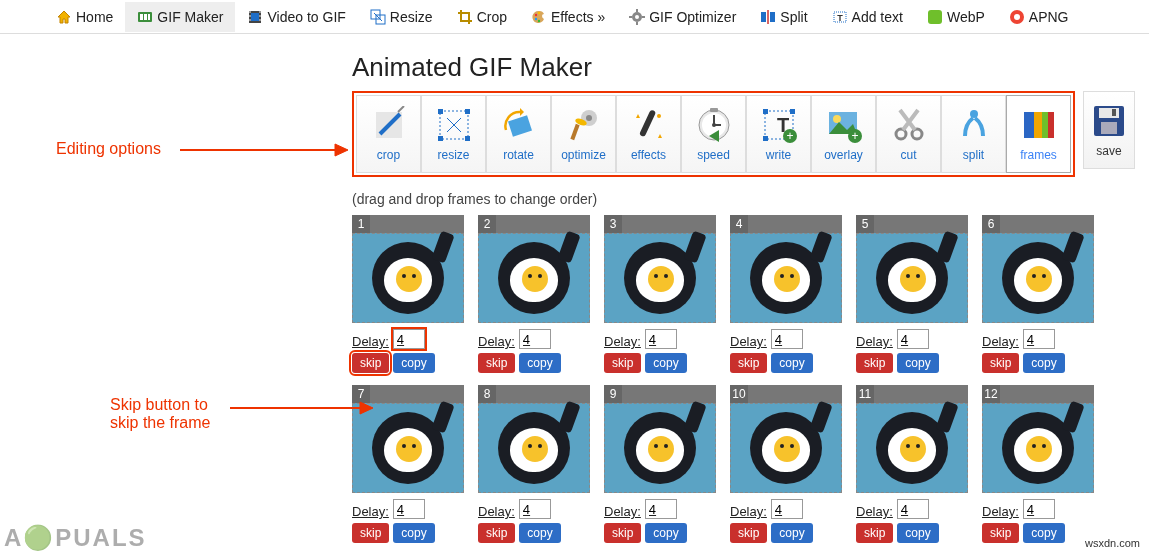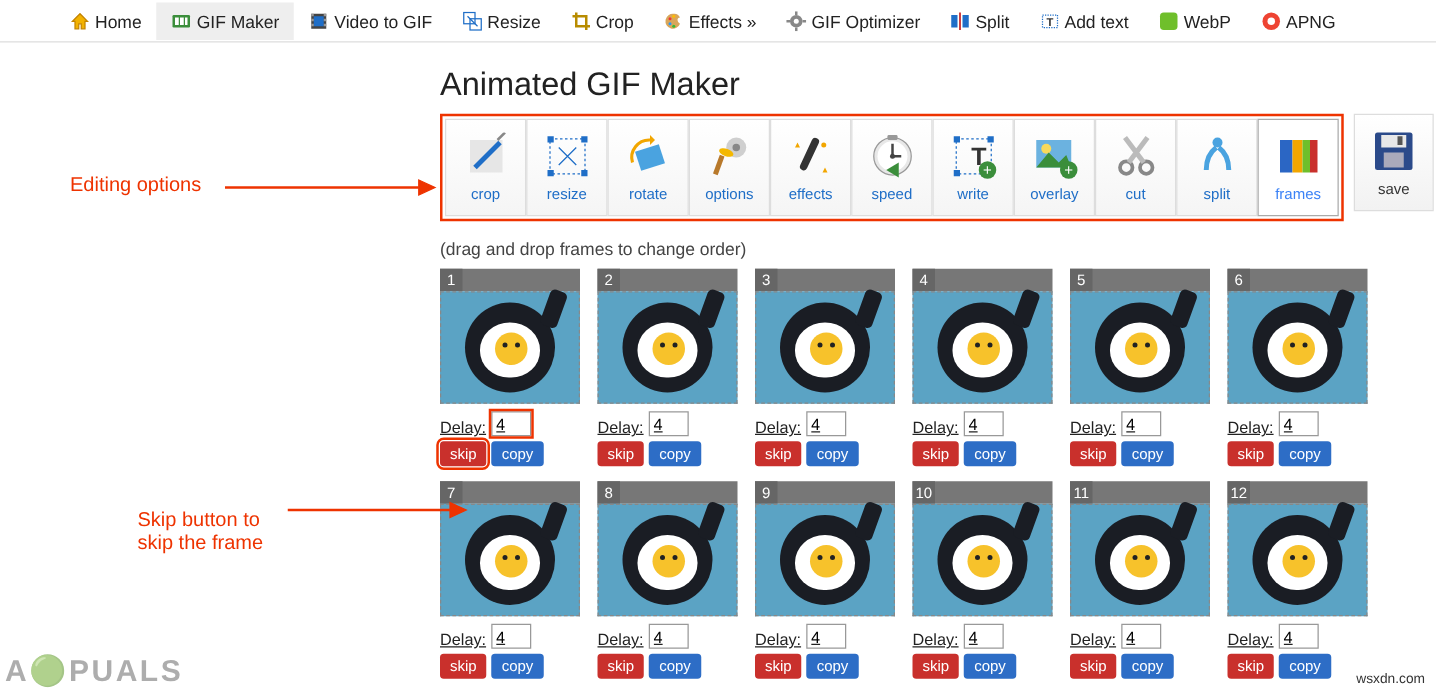--- a/index.html
+++ b/index.html
@@ -10,21 +10,21 @@
 .topnav .icon { width: 16px; height: 16px; display: inline-flex; align-items: center; justify-content: center; }
 .page-title { font-size: 26px; font-weight: normal; margin: 18px 0 8px 0; color: #222; }
 .content { margin-left: 352px; }
 .toolbar-wrap { display: flex; align-items: flex-start; gap: 8px; }
 .toolbar { border: 2px solid #e30; display: flex; padding: 2px; }
 .tool { width: 65px; height: 78px; border: 1px solid #ddd; background: linear-gradient(#fff,#f5f5f5); display: flex; flex-direction: column; align-items: center; justify-content: center; gap: 4px; cursor: pointer; margin: 0; }
 .tool.active { background: #fff; border-color: #aaa; }
 .tool-label { font-size: 12px; color: #1f6ec7; }
 .tool.active .tool-label { color: #3b82f6; }
 .tool-icon { width: 38px; height: 38px; display: flex; align-items: center; justify-content: center; }
-.save-btn { width: 64px; height: 78px; border: 1px solid #ddd; background: linear-gradient(#fff,#f2f2f2); display: flex; flex-direction: column; align-items: center; justify-content: center; gap: 4px; cursor: pointer; }
+.save-btn { width: 52px; height: 78px; border: 1px solid #ddd; background: linear-gradient(#fff,#f2f2f2); display: flex; flex-direction: column; align-items: center; justify-content: center; gap: 4px; cursor: pointer; }
 .save-btn .tool-label { color: #333; }
 .drag-hint { font-size: 14px; color: #444; margin: 14px 0 8px 0; }
 .frames-row { display: flex; gap: 14px; margin-bottom: 12px; }
 .frame { width: 112px; }
 .frame-header { display: flex; background: #777; }
 .frame-num { width: 18px; background: #666; color: #fff; font-size: 12px; text-align: center; line-height: 18px; }
 .frame-img { width: 112px; height: 90px; background: #5ba3c4; border: 1px dashed #888; display: flex; align-items: center; justify-content: center; position: relative; }
 .pan { width: 72px; height: 72px; background: #1a1d24; border-radius: 50%; position: relative; }
 .pan::after { content:""; position:absolute; width:14px; height:30px; background:#1a1d24; right:-6px; top:-10px; border-radius:4px; transform: rotate(20deg); }
 .egg { position:absolute; left:12px; top:16px; width:48px; height:44px; background:#fff; border-radius: 50% 50% 48% 48%; }
@@ -206,21 +206,21 @@
       </div>
       <div class="tool">
         <span class="tool-icon">
             <svg width="38" height="38" viewBox="0 0 38 38">
               <circle cx="24" cy="12" r="8" fill="#cfcfcf"></circle>
               <circle cx="24" cy="12" r="3" fill="#888"></circle>
               <rect x="8" y="18" width="4" height="16" fill="#b8792b" transform="rotate(20 10 26)"></rect>
               <ellipse cx="16" cy="16" rx="6" ry="3" fill="#f4b800" transform="rotate(20 16 16)"></ellipse>
             </svg>
           </span>
-        <span class="tool-label">options</span>
+        <span class="tool-label">optimize</span>
       </div>
       <div class="tool">
         <span class="tool-icon">
             <svg width="38" height="38" viewBox="0 0 38 38">
               <rect x="14" y="4" width="6" height="28" rx="3" fill="#333" transform="rotate(25 19 19)"></rect>
               <path d="M8 8 L10 12 L6 12 Z" fill="#f2a600"></path>
               <path d="M30 28 L32 32 L28 32 Z" fill="#f2a600"></path>
               <circle cx="29" cy="10" r="2" fill="#f2a600"></circle>
             </svg>
           </span>
@@ -546,21 +546,21 @@
       </div>
     </div>
 </div>
 
 <div class="annot" style="left:56px; top:140px;">Editing options</div>
 <svg style="position:absolute; left:180px; top:140px;" width="170" height="20">
     <line x1="0" y1="10" x2="155" y2="10" class="arrow" stroke-width="2"></line>
     <path d="M155 4 L168 10 L155 16 Z" class="arrow"></path>
   </svg>
 
-<div class="annot" style="left:110px; top:408px;">
+<div class="annot" style="left:110px; top:396px;">
   <div>Skip button to</div>
   <div>skip the frame</div>
 </div>
 <svg style="position:absolute; left:230px; top:398px;" width="145" height="20">
     <line x1="0" y1="10" x2="130" y2="10" class="arrow" stroke-width="2"></line>
     <path d="M130 4 L143 10 L130 16 Z" class="arrow"></path>
   </svg>
 
 <div class="watermark">A🟢PUALS</div>
 <div class="wsxdn">wsxdn.com</div>

